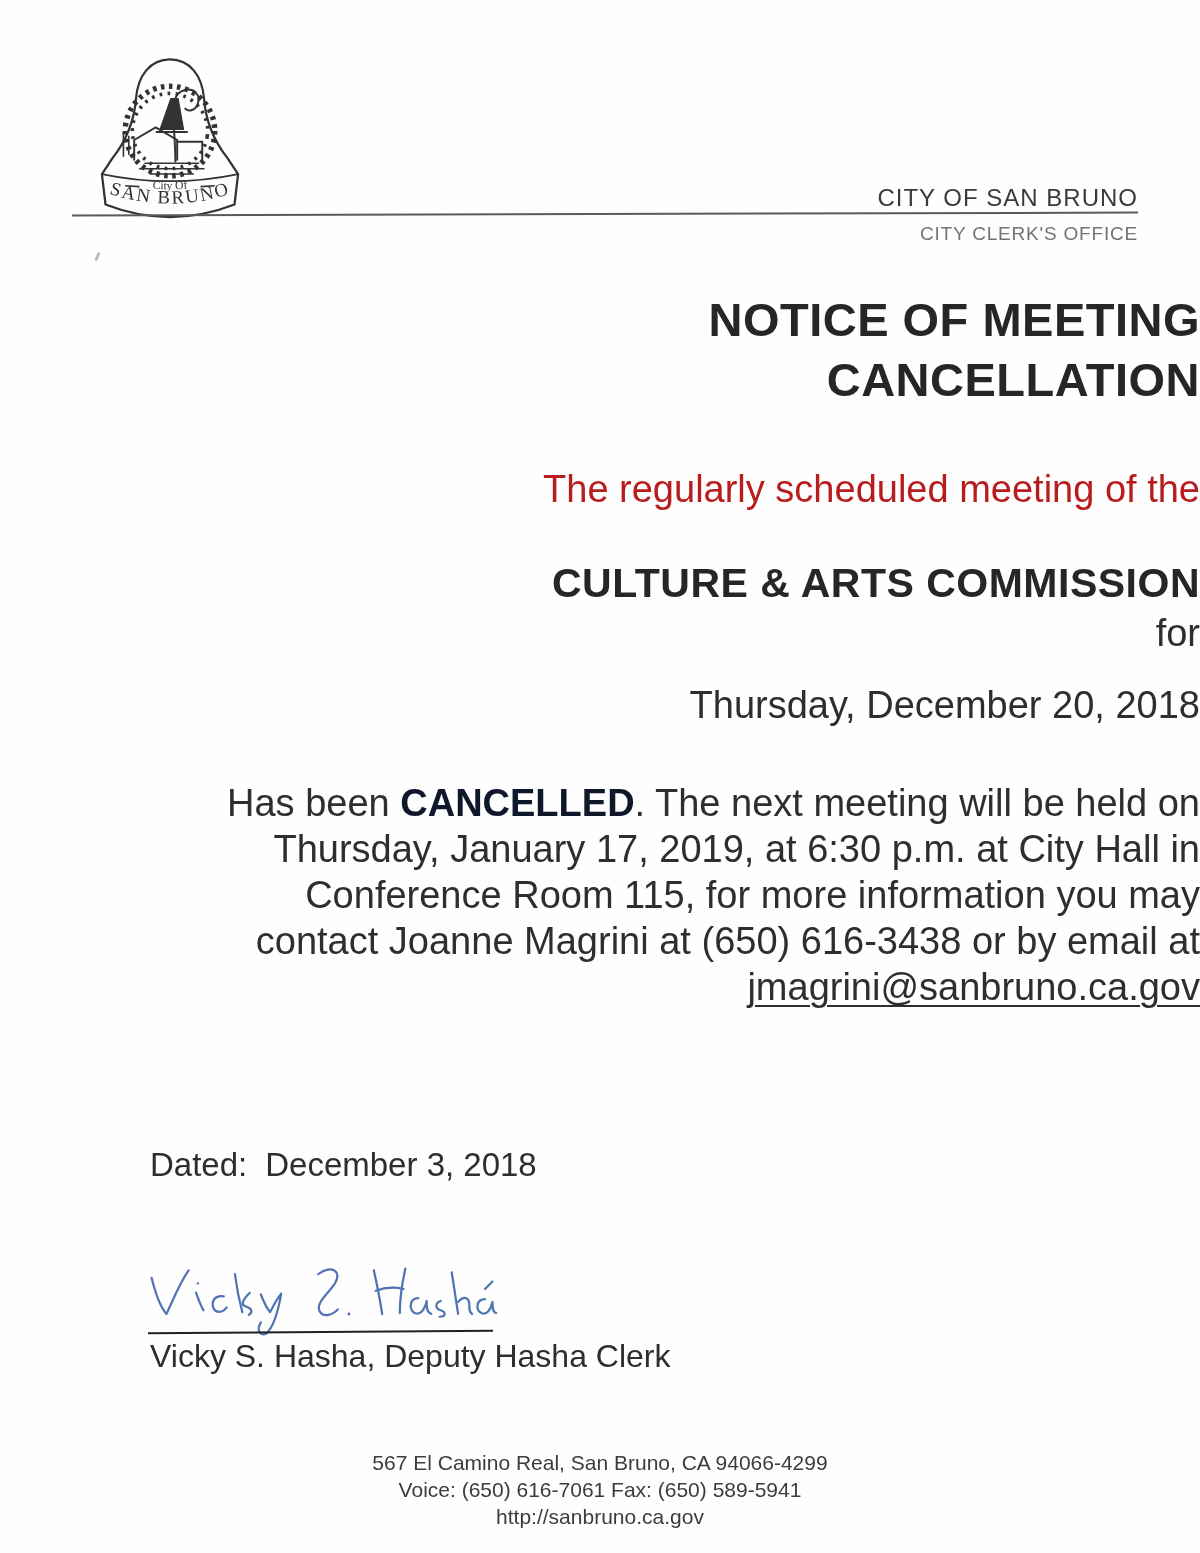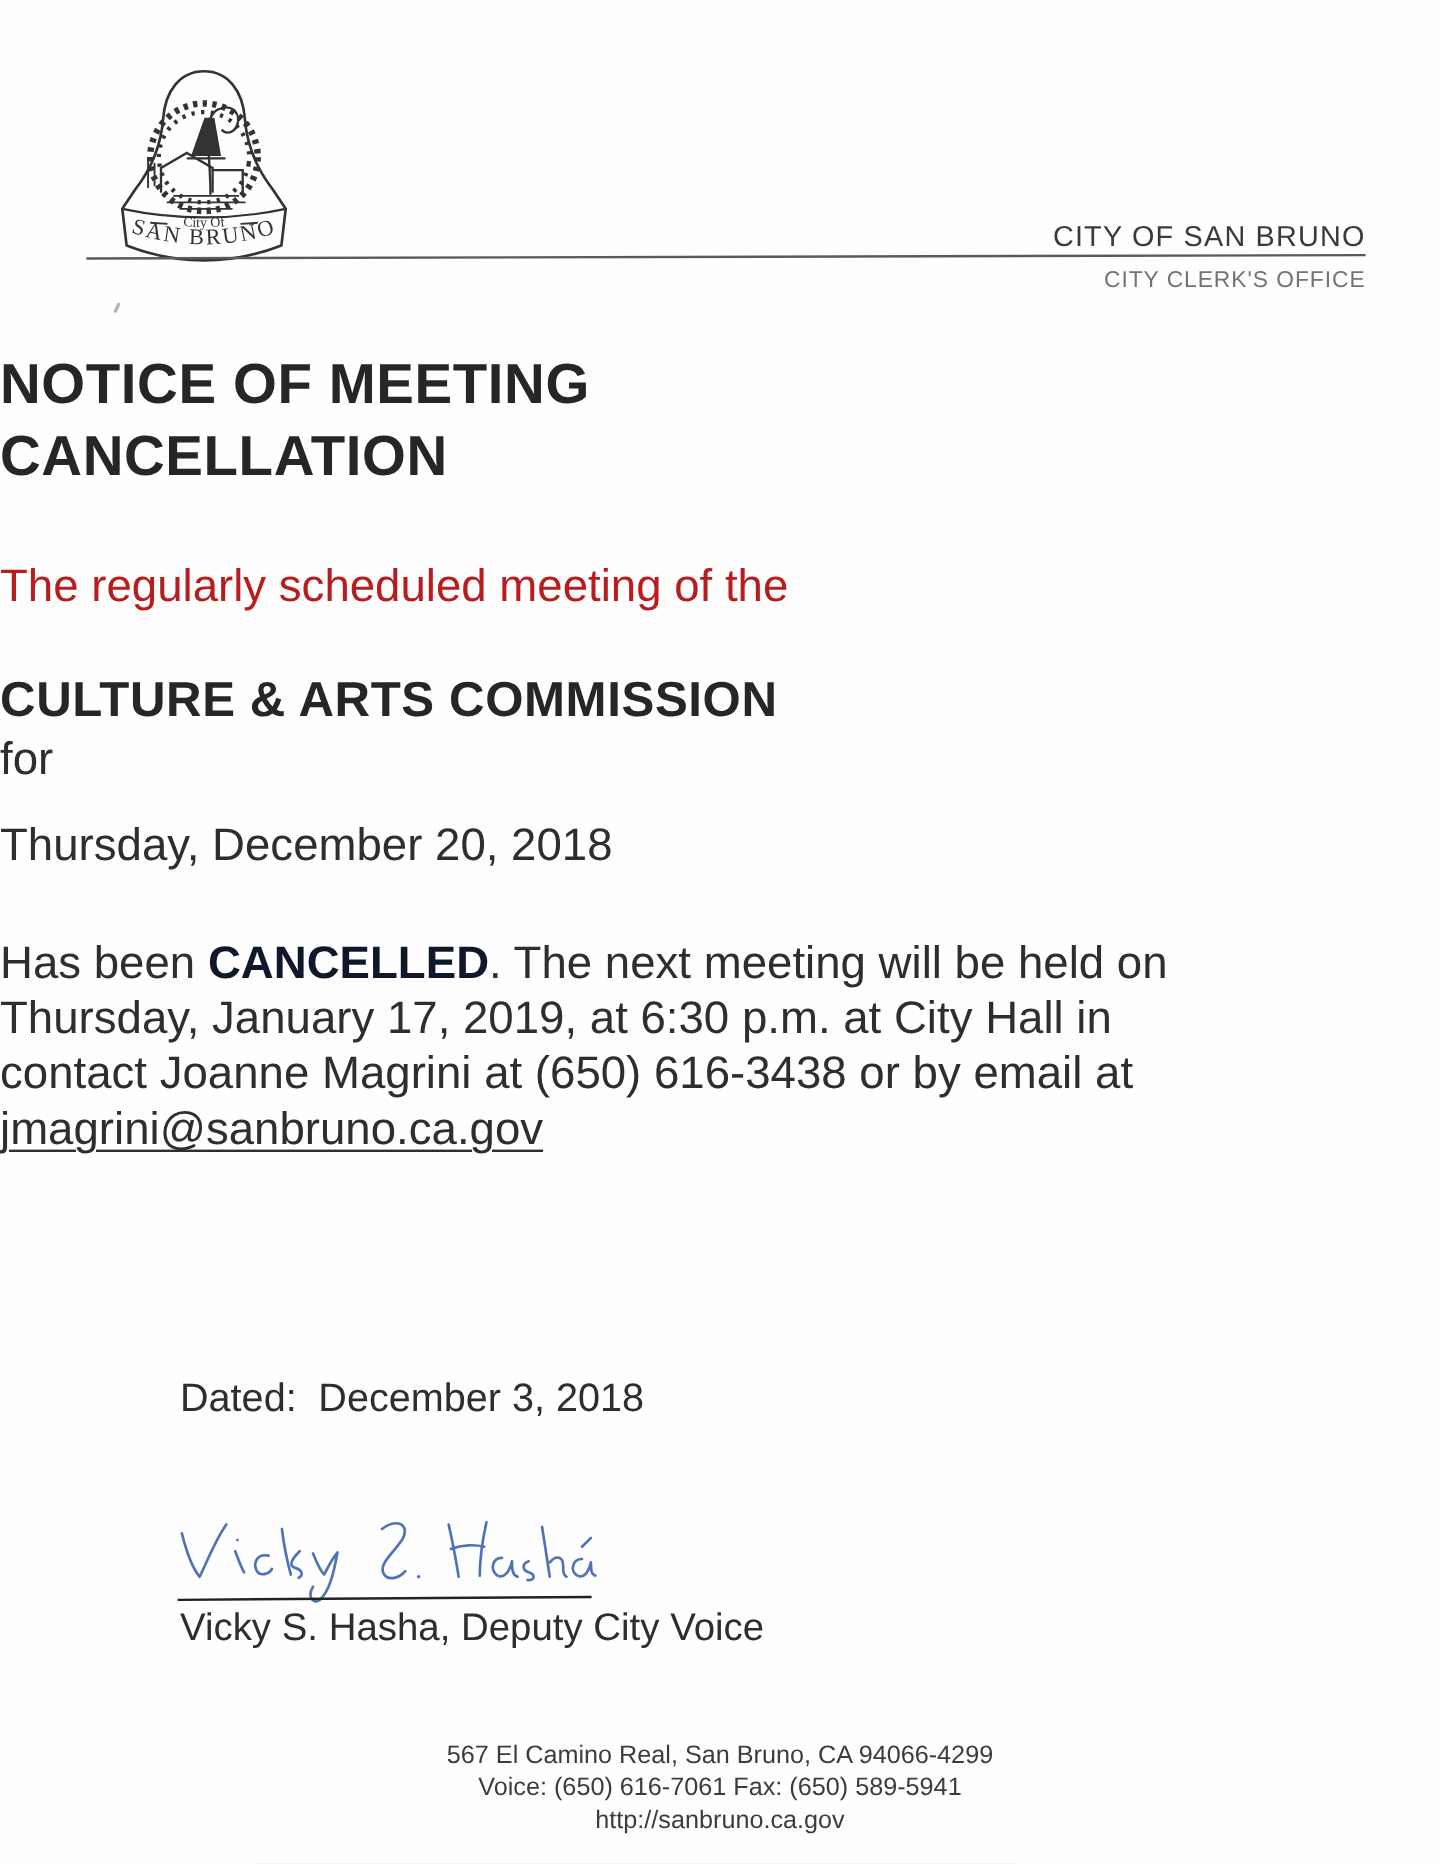--- a/index.html
+++ b/index.html
@@ -24,21 +24,21 @@
   }
   .office-name{
     position:absolute;right:62px;top:223px;
     font-size:19px;letter-spacing:0.8px;color:#737373;white-space:nowrap;
   }
   .scan-artifact{
     position:absolute;left:96px;top:252px;width:3px;height:9px;
     background:#9a9a9a;transform:rotate(24deg);border-radius:2px;opacity:.7;
   }
   
-  .centered{position:absolute;left:0;width:100%;text-align:left;}
+  .centered{position:absolute;left:0;width:100%;text-align:right;}
   .doc-title{
     top:290px;font-size:47px;font-weight:bold;line-height:60px;
     letter-spacing:0.5px;color:#262626;
   }
   .intro-line{top:468px;font-size:38px;color:#b91c1c;}
   .commission-name{top:560px;font-size:41px;font-weight:bold;color:#262626;letter-spacing:0.5px;}
   .for-word{top:612px;font-size:38px;color:#2e2e2e;}
   .meeting-date{top:684px;font-size:38px;color:#2e2e2e;}
   .body-paragraph{top:780px;font-size:38px;line-height:46px;color:#2e2e2e;}
   .body-paragraph b{color:#0f172a;}
@@ -122,20 +122,21 @@
   </div>
 
   <div class="centered intro-line">The regularly scheduled meeting of the</div>
   <div class="centered for-word">for</div>
   <div class="centered commission-name">CULTURE &amp; ARTS COMMISSION</div>
   <div class="centered meeting-date">Thursday, December 20, 2018</div>
 
   <div class="centered body-paragraph">
     <div><span>Has been </span><b>CANCELLED</b><span>. The next meeting will be held on</span></div>
     <div>Thursday, January 17, 2019, at 6:30 p.m. at City Hall in</div>
+    <div>Conference Room 115, for more information you may</div>
     <div>contact Joanne Magrini at (650) 616-3438 or by email at</div>
     <div class="email-line"><span>jmagrini@sanbruno.ca.gov</span></div>
   </div>
 
   <div class="dated-line">
     <span>Dated:</span><span class="dated-value">December 3, 2018</span>
   </div>
 
   <svg class="signature-svg" viewBox="0 0 380 86">
     <g fill="none" stroke="#4f74b3" stroke-width="2.4" stroke-linecap="round" stroke-linejoin="round">
@@ -153,21 +154,21 @@
       <path d="M248,32 C258,28 270,28 278,30"></path>
       <path d="M294,40 C285,40 283,51 290,56 C296,59 301,52 303,43 C303,50 303,55 308,57"></path>
       <path d="M318,43 C312,45 312,51 318,53 C324,55 324,60 317,60"></path>
       <path d="M330,12 C333,30 335,45 337,57"></path>
       <path d="M337,44 C343,37 349,39 349,47 C349,52 349,55 352,57"></path>
       <path d="M366,41 C357,41 355,52 362,56 C368,59 372,52 374,44 C374,50 374,55 378,56"></path>
       <path d="M366,30 L374,22"></path>
     </g>
   </svg>
   <div class="signature-rule"></div>
-  <div class="printed-name">Vicky S. Hasha, Deputy City Voice</div>
+  <div class="printed-name">Vicky S. Hasha, Deputy Hasha Clerk</div>
 
   <div class="doc-footer">
     <div>567 El Camino Real, San Bruno, CA 94066-4299</div>
     <div>Voice: (650) 616-7061 Fax: (650) 589-5941</div>
     <div>http://sanbruno.ca.gov</div>
   </div>
 
 </div>
 
 </body></html>

